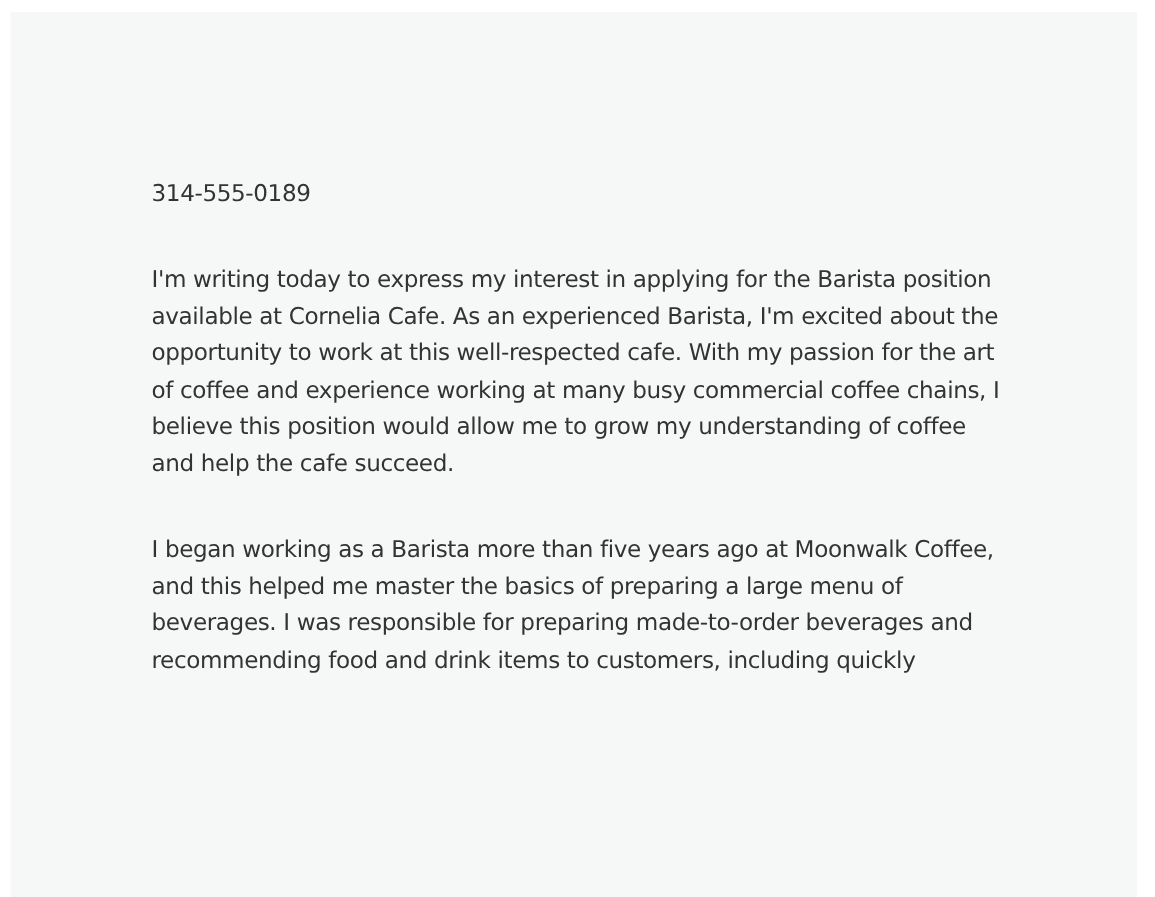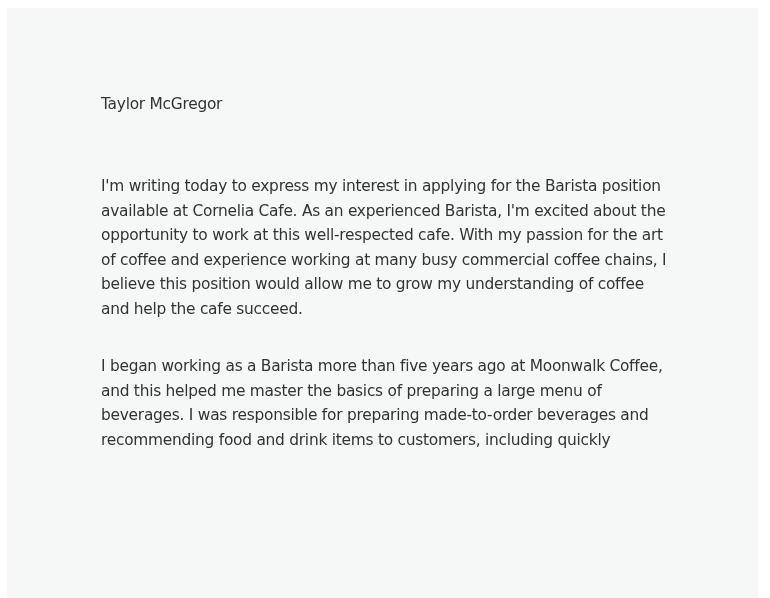--- a/index.html
+++ b/index.html
@@ -33,19 +33,19 @@
     .letter p {
       margin: 0 0 33px 0;
     }
   </style>
 </head>
 <body>
 
 <div class="page">
   <div class="letter">
     <p class="contact">
-      <span>Taylor McGregor</span><br>
       <br>
+      <span>314-555-0189</span><br>
     </p>
     <p>I'm writing today to express my interest in applying for the Barista position available at Cornelia Cafe. As an experienced Barista, I'm excited about the opportunity to work at this well-respected cafe. With my passion for the art of coffee and experience working at many busy commercial coffee chains, I believe this position would allow me to grow my understanding of coffee and help the cafe succeed.</p>
     <p>I began working as a Barista more than five years ago at Moonwalk Coffee, and this helped me master the basics of preparing a large menu of beverages. I was responsible for preparing made-to-order beverages and recommending food and drink items to customers, including quickly</p>
   </div>
 </div>
 
 </body></html>

